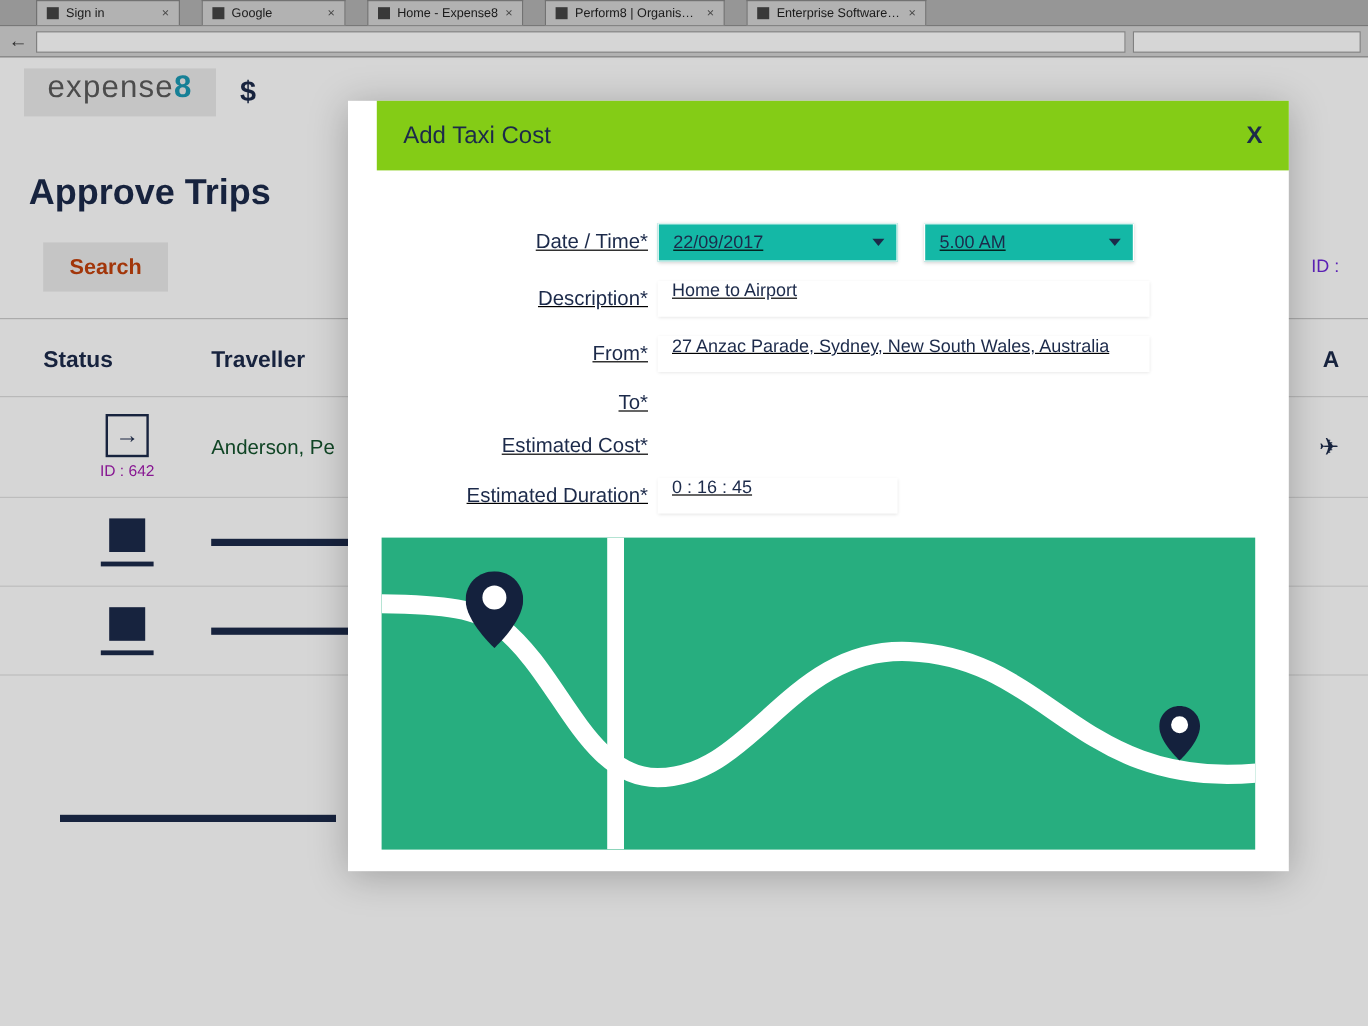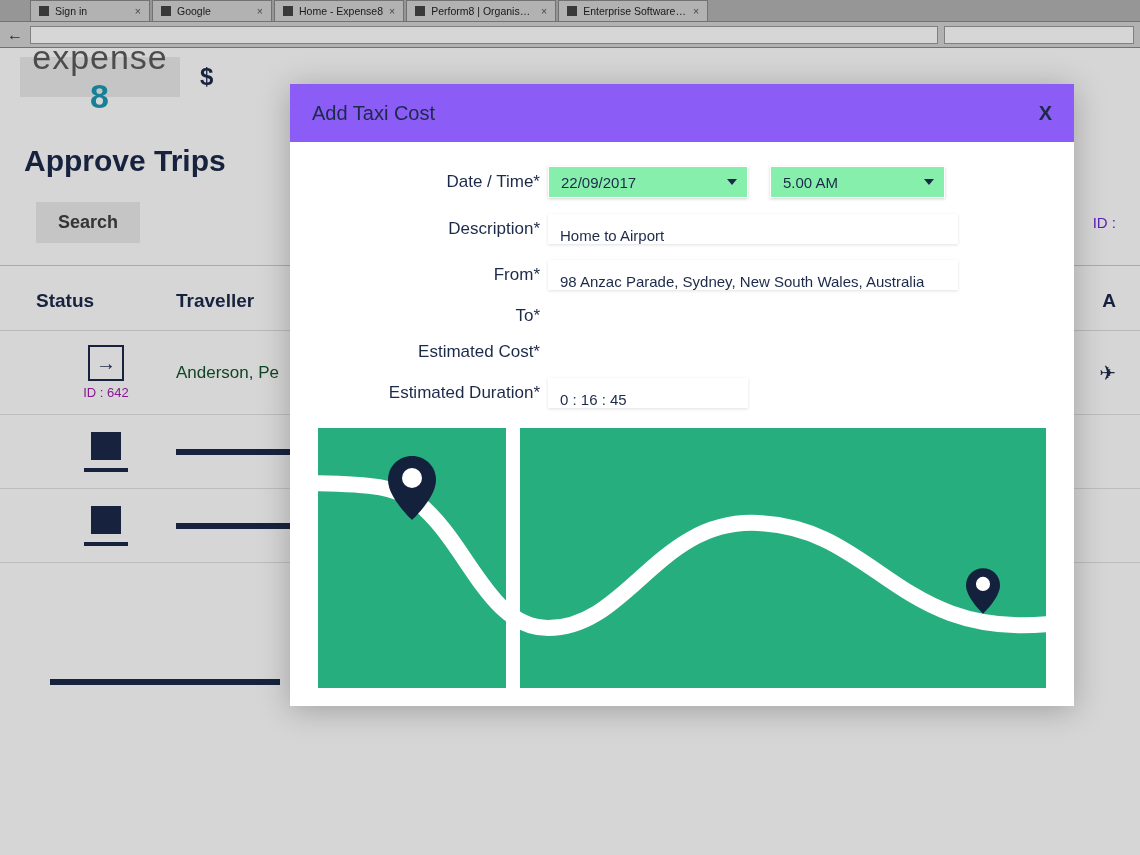--- a/index.html
+++ b/index.html
@@ -5,40 +5,40 @@
   * { box-sizing: border-box; margin: 0; padding: 0; }
   html, body { width: 1140px; height: 855px; font-family: "Segoe UI", Arial, sans-serif; background: #fff; overflow: hidden; }
   .viewport { position: relative; width: 1140px; height: 855px; }
 
   
   .dim { position: absolute; inset: 0; background: rgba(0,0,0,0.16); z-index: 5; pointer-events: none; }
 
   
   .chrome { position: absolute; top: 0; left: 0; right: 0; z-index: 1; }
   .tabs { display: flex; background: #b3b3b3; height: 22px; border-bottom: 1px solid #888; font-size: 10.5px; color: #222; padding-left: 30px; }
-  .tab { display: flex; align-items: center; background: #d4d4d4; border: 1px solid #888; border-bottom: none; margin-right: 2px; padding: 0 8px; min-width: 120px; max-width: 150px; gap:6px; }
+  .tab { display: flex; align-items: center; background: #d4d4d4; border: 1px solid #888; border-bottom: none; margin-right: 18px; padding: 0 8px; min-width: 120px; max-width: 150px; gap:6px; }
   .tab .favicon { width: 10px; height: 10px; background: #444; display:inline-block; }
   .tab .tlabel { flex:1; white-space: nowrap; overflow: hidden; text-overflow: ellipsis; }
   .tab .tx { color:#555; cursor:pointer; }
   .navbar { display:flex; align-items:center; background:#d4d4d4; height:26px; border-bottom:1px solid #888; padding:0 6px; gap:6px; }
   .navbar .back { width:18px; text-align:center; color:#333; }
   .urlbox { flex:1; height:18px; background:#fff; border:1px solid #999; }
   .urlbox.short { flex:0 0 190px; }
 
   
   .app { position:absolute; top:48px; left:0; right:0; bottom:0; background:#fff; z-index:1; }
   .app-top { height:58px; border-bottom:1px solid #fff; display:flex; align-items:center; padding:0 20px; gap:20px; }
-  .logo { width:160px; height:40px; background:#ebebeb; display:flex; align-items:center; justify-content:center; font-size:34px; color:#5b5b5b; font-weight:300; letter-spacing:1px;flex-direction:column; }
+  .logo { width:160px; height:40px; background:#ebebeb; display:flex; align-items:flex-start; justify-content:center; font-size:26px; color:#5b5b5b; font-weight:300; letter-spacing:1px; }
   .logo .e8 { color:#1b99b3; font-weight:600; }
   .dollar { font-size:24px; color:#1c2a4a; font-weight:600; }
 
   .page-title { font-size:30px; font-weight:700; color:#1c2a4a; padding: 38px 0 24px 24px; }
 
   .search-row { display:flex; align-items:center; padding: 0 24px 22px 36px; border-bottom:1px solid #ccc; }
-  .search-btn { background:#ebebeb; border:none; padding:10px 22px; font-size:18px; color:#404040; font-weight:600; cursor:pointer; }
+  .search-btn { background:#ebebeb; border:none; padding:10px 22px; font-size:18px; color:#c2410c; font-weight:600; cursor:pointer; }
   .id-label { margin-left:auto; font-size:15px; color:#6d28d9; }
 
   .table-head { display:flex; padding: 24px 24px 18px 36px; font-size:19px; font-weight:700; color:#1c2a4a; border-bottom:1px solid #ddd; }
   .col-status { width:140px; }
   .col-traveller { width:220px; }
   .col-right { margin-left:auto; }
 
   .trip-row { display:flex; align-items:center; padding:14px 24px 14px 36px; border-bottom:1px solid #e2e2e2; min-height:74px; }
   .status-cell { width:140px; display:flex; flex-direction:column; align-items:center; gap:4px; }
   .status-icon { width:36px; height:36px; border:2px solid #1c2a4a; display:flex; align-items:center; justify-content:center; font-size:20px; color:#1c2a4a; font-weight:700; }
@@ -46,33 +46,33 @@
   .status-block { width:30px; height:28px; background:#1c2a4a; }
   .status-line { width:44px; height:4px; background:#1c2a4a; margin-top:4px; }
   .traveller-cell { width:220px; font-size:17px; color:#14532d; }
   .traveller-bar { width:120px; height:6px; background:#1c2a4a; }
   .plane { margin-left:auto; font-size:20px; color:#1c2a4a; }
 
   .bottom-bar { position:absolute; left:50px; width:230px; height:6px; background:#1c2a4a; bottom:170px; z-index:2; }
 
   
   .modal { position:absolute; z-index:10; top:84px; left:290px; width:784px; background:#fff; box-shadow:0 4px 30px rgba(0,0,0,0.25); }
-  .modal-header { background:#8b5cf6; height:58px; display:flex; align-items:center; padding:0 22px; }
+  .modal-header { background:#84cc16; height:58px; display:flex; align-items:center; padding:0 22px;margin-left:24px; }
   .modal-title { font-size:20px; color:#1c2a4a; font-weight:500; }
   .modal-close { margin-left:auto; font-size:20px; font-weight:700; color:#1c2a4a; cursor:pointer; }
-  .modal-body { padding: 24px 28px 18px 28px; }
+  .modal-body { padding: 44px 28px 18px 28px; text-decoration: underline; }
 
   .form-row { display:flex; align-items:center; margin-bottom:16px; }
   .form-label { width:230px; text-align:right; font-size:17px; color:#1c2a4a; font-weight:500; padding-right:8px; }
   .form-fields { flex:1; display:flex; gap:22px; }
-  .select { position:relative; background:#86efac; border:1px solid #fff; box-shadow:0 1px 3px rgba(0,0,0,0.18); height:32px; display:flex; align-items:center; padding:0 30px 0 12px; font-size:15px; color:#1c2a4a; }
+  .select { position:relative; background:#14b8a6; border:1px solid #fff; box-shadow:0 1px 3px rgba(0,0,0,0.18); height:32px; display:flex; align-items:center; padding:0 30px 0 12px; font-size:15px; color:#1c2a4a; }
   .select.date { width:200px; }
   .select.time { width:175px; }
   .select .caret { position:absolute; right:10px; top:50%; transform:translateY(-50%); width:0; height:0; border-left:5px solid transparent; border-right:5px solid transparent; border-top:6px solid #1c2a4a; }
-  .textfield { background:#fff; box-shadow:0 1px 3px rgba(0,0,0,0.12); height:30px; display:flex; align-items:flex-end; padding:0 12px; font-size:15px; color:#1c2a4a; }
+  .textfield { background:#fff; box-shadow:0 1px 3px rgba(0,0,0,0.12); height:30px; display:flex; align-items:flex-start; padding:0 12px; font-size:15px; color:#1c2a4a; }
   .textfield.full { width:410px; }
   .textfield.short { width:200px; }
 
   
   .map { position:relative; width:728px; height:260px; background:#27ae7f; margin:20px auto 0 auto; overflow:hidden; }
   .map svg { position:absolute; top:0; left:0; }
   .pin { position:absolute; }
   .pin svg { display:block; }
 </style>
 </head>
@@ -198,21 +198,21 @@
             <div class="textfield full">
               <span>Home to Airport</span>
             </div>
           </div>
       </div>
 
       <div class="form-row">
         <div class="form-label">From*</div>
         <div class="form-fields">
             <div class="textfield full">
-              <span>98 Anzac Parade, Sydney, New South Wales, Australia</span>
+              <span>27 Anzac Parade, Sydney, New South Wales, Australia</span>
             </div>
           </div>
       </div>
 
       <div class="form-row">
         <div class="form-label">To*</div>
       </div>
 
       <div class="form-row">
         <div class="form-label">Estimated Cost*</div>

